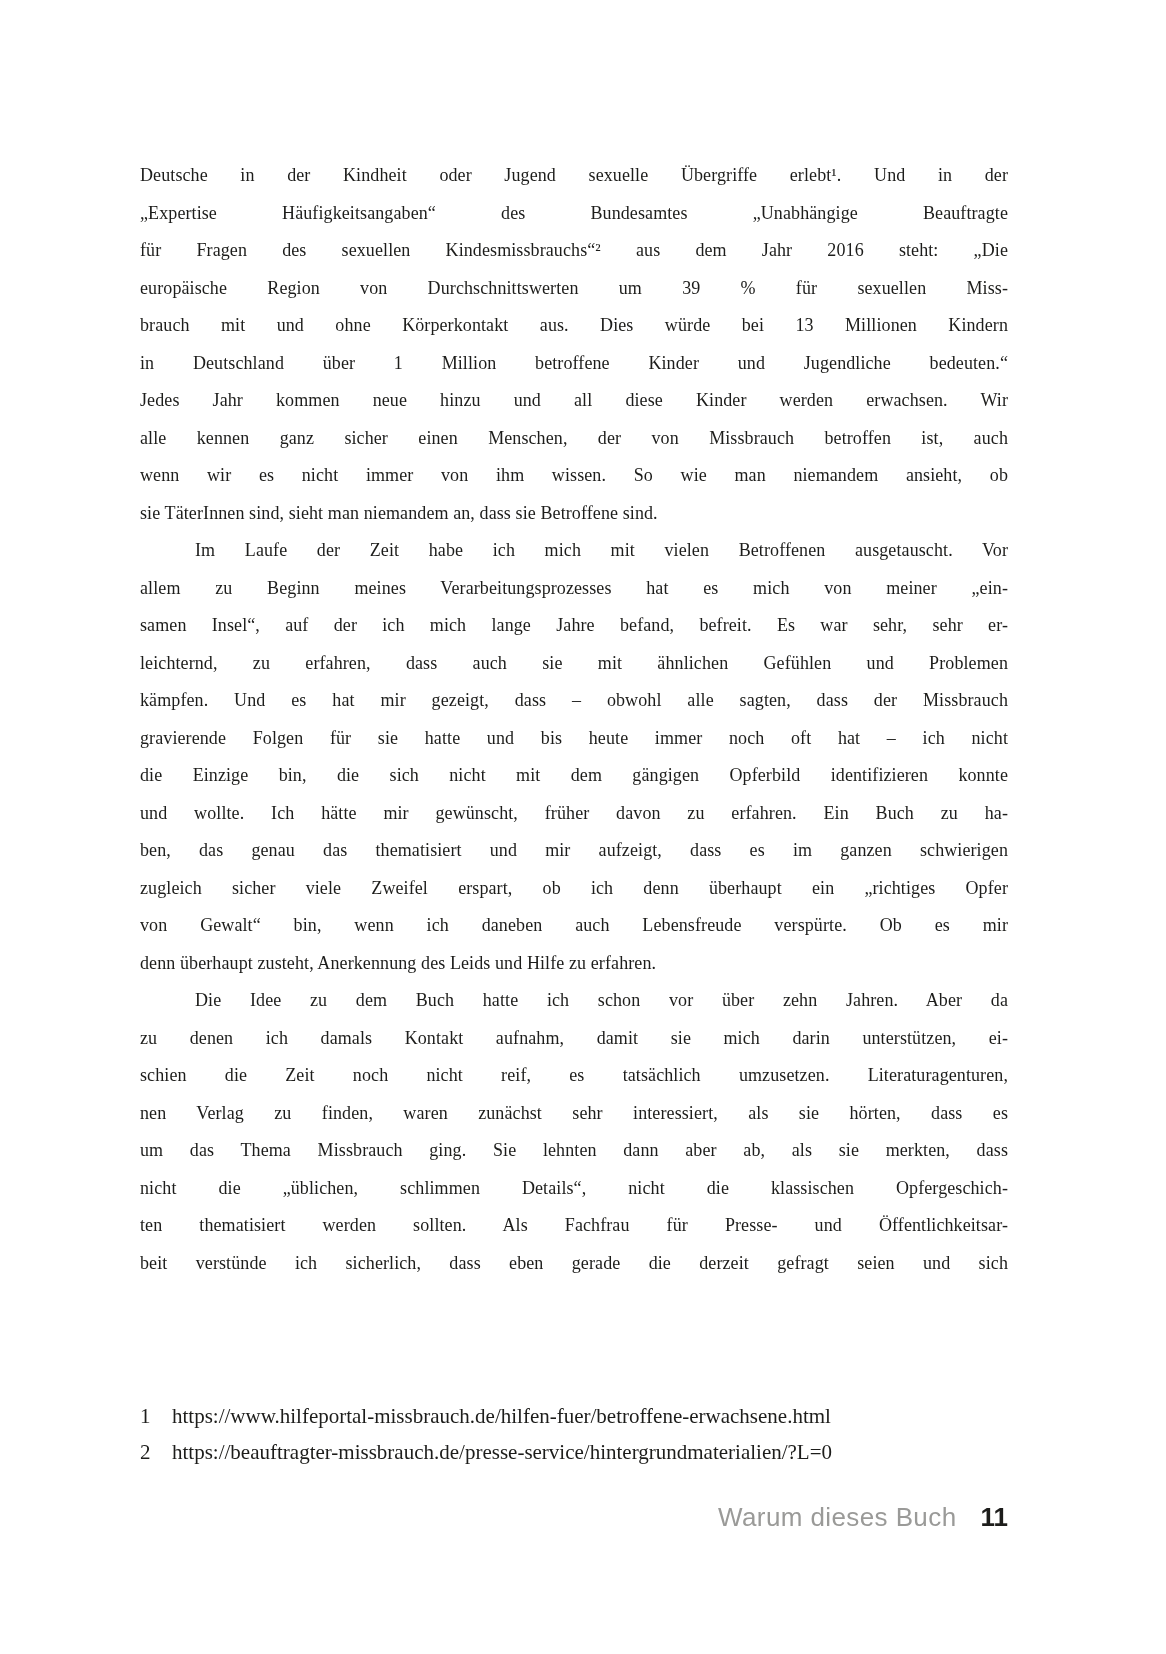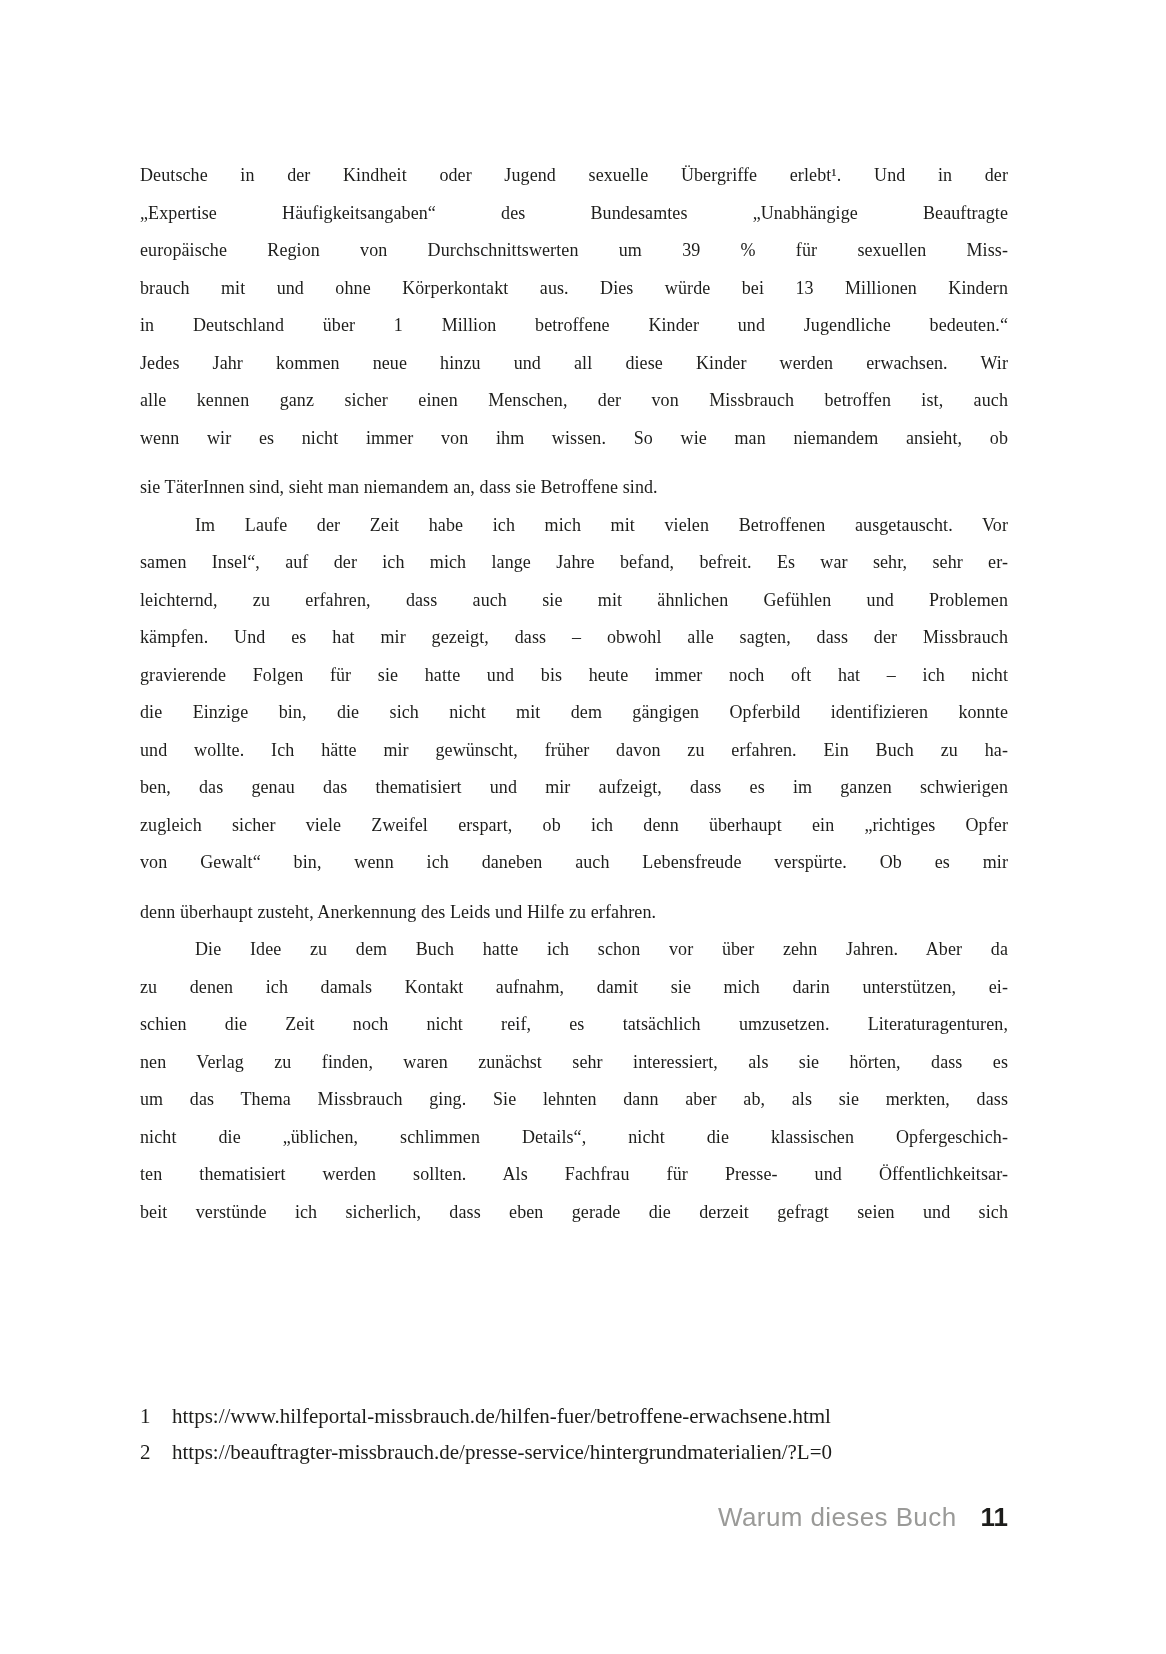--- a/index.html
+++ b/index.html
@@ -27,21 +27,20 @@
     line-height: 37.5px;
     letter-spacing: 0.1px;
   }
   .line {
     text-align: justify;
     text-align-last: justify;
     white-space: normal;
   }
   .line.no-justify {
     text-align-last: left;
-    margin-top: 12px;
   }
   .line.indent {
     text-indent: 55px;
   }
   
   .footnotes {
     position: absolute;
     left: 140px;
     top: 1398px;
     width: 868px;
@@ -80,28 +79,30 @@
 </style>
 </head>
 <body>
 
 <div class="page">
 
   <main class="body-text">
     <div>
         <div class="line">Deutsche in der Kindheit oder Jugend sexuelle Übergriffe erlebt¹. Und in der</div>
         <div class="line">„Expertise Häufigkeitsangaben“ des Bundesamtes „Unabhängige Beauftragte</div>
+        <div class="line">für Fragen des sexuellen Kindesmissbrauchs“² aus dem Jahr 2016 steht: „Die</div>
         <div class="line">europäische Region von Durchschnittswerten um 39 % für sexuellen Miss-</div>
         <div class="line">brauch mit und ohne Körperkontakt aus. Dies würde bei 13 Millionen Kindern</div>
         <div class="line">in Deutschland über 1 Million betroffene Kinder und Jugendliche bedeuten.“</div>
         <div class="line">Jedes Jahr kommen neue hinzu und all diese Kinder werden erwachsen. Wir</div>
         <div class="line">alle kennen ganz sicher einen Menschen, der von Missbrauch betroffen ist, auch</div>
         <div class="line">wenn wir es nicht immer von ihm wissen. So wie man niemandem ansieht, ob</div>
         <div class="line no-justify">sie TäterInnen sind, sieht man niemandem an, dass sie Betroffene sind.</div>
         <div class="line indent">Im Laufe der Zeit habe ich mich mit vielen Betroffenen ausgetauscht. Vor</div>
+        <div class="line">allem zu Beginn meines Verarbeitungsprozesses hat es mich von meiner „ein-</div>
         <div class="line">samen Insel“, auf der ich mich lange Jahre befand, befreit. Es war sehr, sehr er-</div>
         <div class="line">leichternd, zu erfahren, dass auch sie mit ähnlichen Gefühlen und Problemen</div>
         <div class="line">kämpfen. Und es hat mir gezeigt, dass – obwohl alle sagten, dass der Missbrauch</div>
         <div class="line">gravierende Folgen für sie hatte und bis heute immer noch oft hat – ich nicht</div>
         <div class="line">die Einzige bin, die sich nicht mit dem gängigen Opferbild identifizieren konnte</div>
         <div class="line">und wollte. Ich hätte mir gewünscht, früher davon zu erfahren. Ein Buch zu ha-</div>
         <div class="line">ben, das genau das thematisiert und mir aufzeigt, dass es im ganzen schwierigen</div>
         <div class="line">zugleich sicher viele Zweifel erspart, ob ich denn überhaupt ein „richtiges Opfer</div>
         <div class="line">von Gewalt“ bin, wenn ich daneben auch Lebensfreude verspürte. Ob es mir</div>
         <div class="line no-justify">denn überhaupt zusteht, Anerkennung des Leids und Hilfe zu erfahren.</div>

